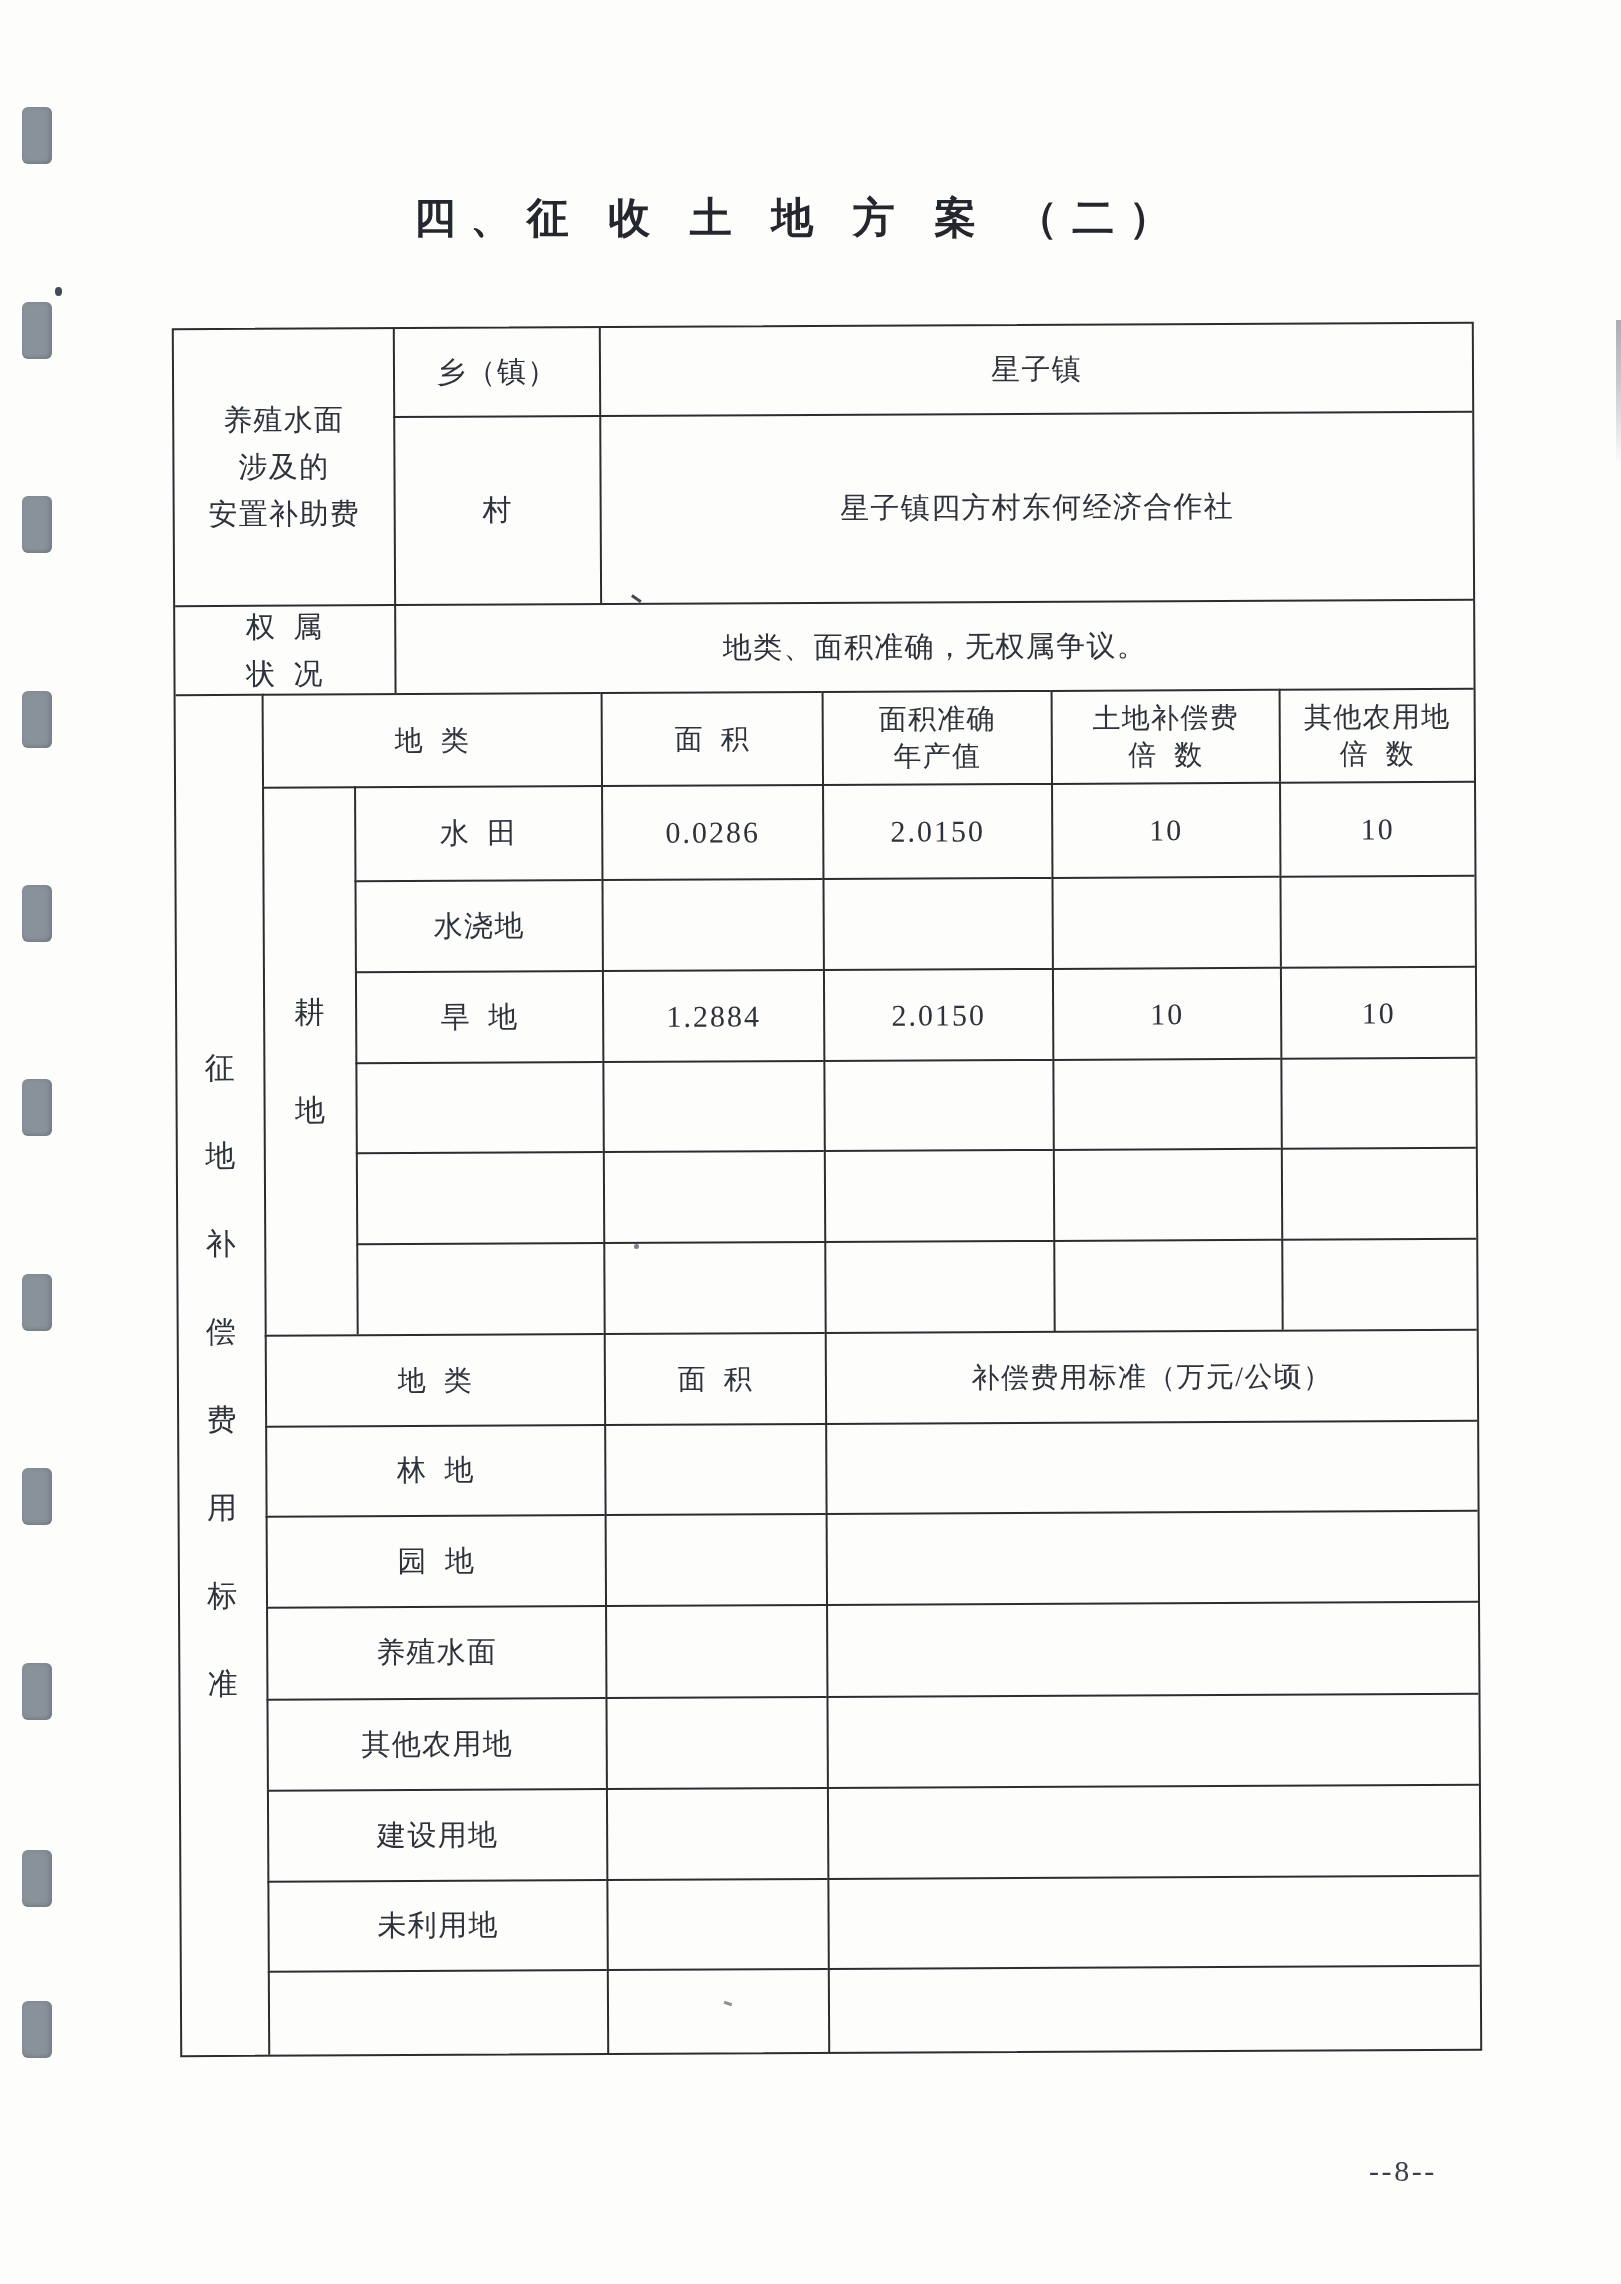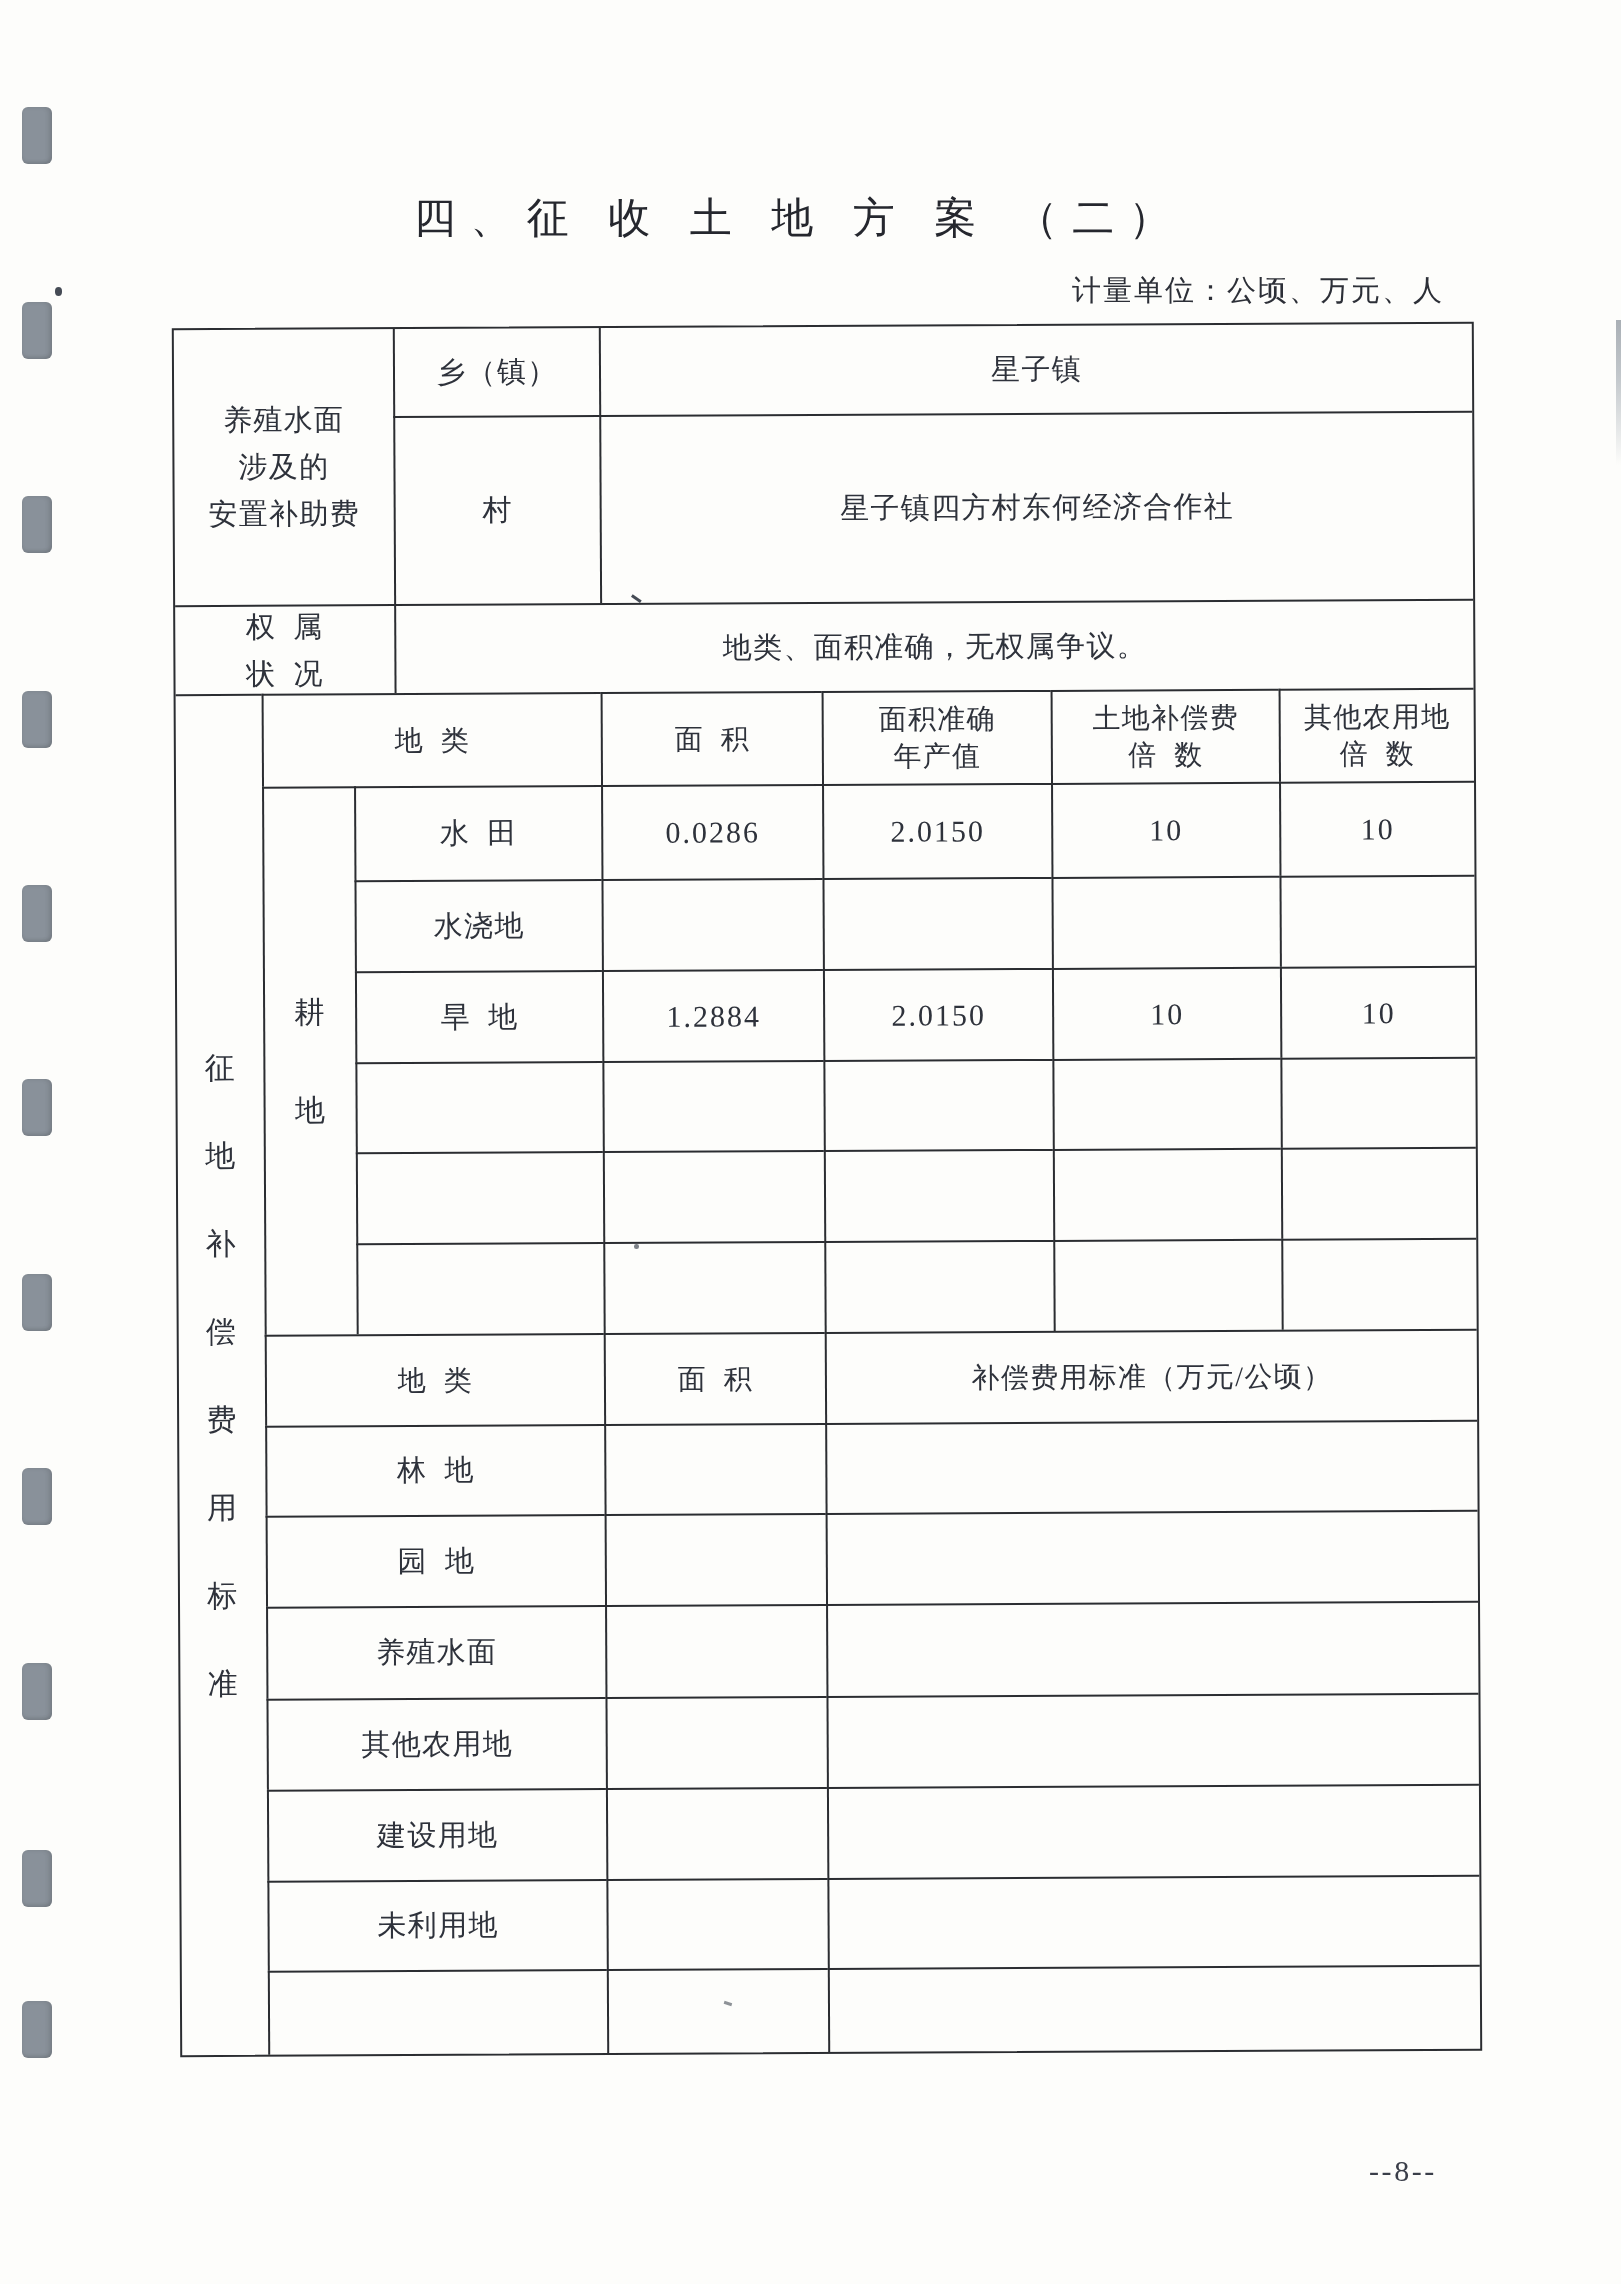--- a/index.html
+++ b/index.html
@@ -6,21 +6,21 @@
     --line:#2b2d31;
     --ink:#2e323b;
   }
   html,body{margin:0;padding:0;background:#ffffff;}
   .sheet{
     position:relative;width:1621px;height:2284px;background:#fdfdfb;
     font-family:"Liberation Serif","DejaVu Serif",serif;color:var(--ink);overflow:hidden;
   }
   .title{
     position:absolute;top:190px;left:0;width:1599px;text-align:center;
-    font-size:42px;font-weight:400;letter-spacing:14.5px;color:#25272e;white-space:nowrap;
+    font-size:42px;font-weight:700;letter-spacing:14.5px;color:#25272e;white-space:nowrap;
   }
   .unit-note{
     position:absolute;top:271px;right:177px;font-size:29px;letter-spacing:2px;color:#2c2f37;white-space:nowrap;
   }
   .page-number{
     position:absolute;top:2154px;left:1369px;font-size:30px;letter-spacing:2.6px;color:#3a3e49;white-space:nowrap;
   }
   .form-table{
     position:absolute;left:176px;top:325px;
     display:grid;
@@ -75,21 +75,20 @@
   <div class="tab" style="top:1850px"></div>
   <div class="tab" style="top:2001px"></div>
 
   <div class="speck" style="left:55px;top:287px;width:7.2px;height:8.6px;border-radius:50%;"></div>
   <div class="speck" style="left:631px;top:597px;width:10.5px;height:2.6px;transform:rotate(35deg);"></div>
   <div class="speck" style="left:634px;top:1244px;width:4.6px;height:4.6px;border-radius:50%;opacity:.7;"></div>
   <div class="speck" style="left:724px;top:2002px;width:8px;height:2.6px;transform:rotate(18deg);opacity:.6;"></div>
   <div class="edge-artifact"></div>
 
   <div class="title">四、征 收 土 地 方 案 （二）</div>
-  <div class="unit-note">计量单位：公顷、万元、人</div>
 
   <div class="form-table">
 
     <div class="cell nt nl stack" style="grid-area:1/1/3/4">
       <span>养殖水面</span>
       <span>涉及的</span>
       <span>安置补助费</span>
     </div>
     <div class="cell nt" style="grid-area:1/4/2/5">乡（镇）</div>
     <div class="cell nt" style="grid-area:1/5/2/9">星子镇</div>

